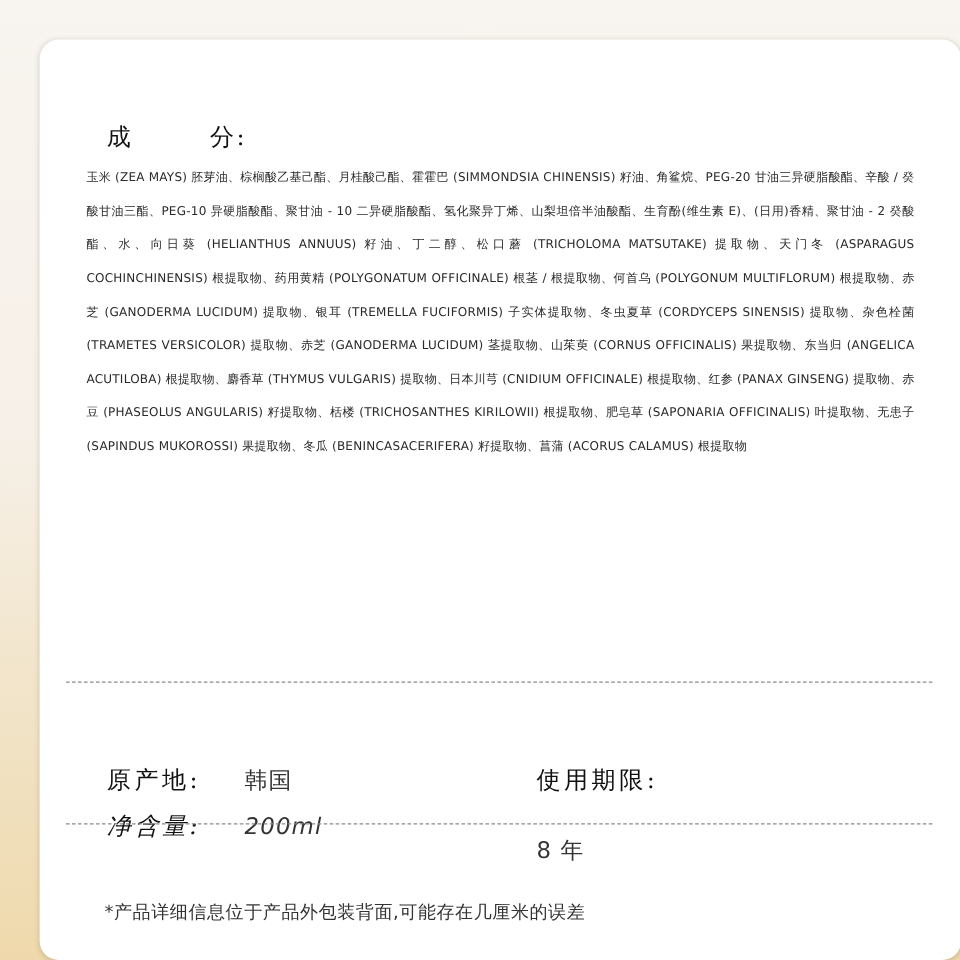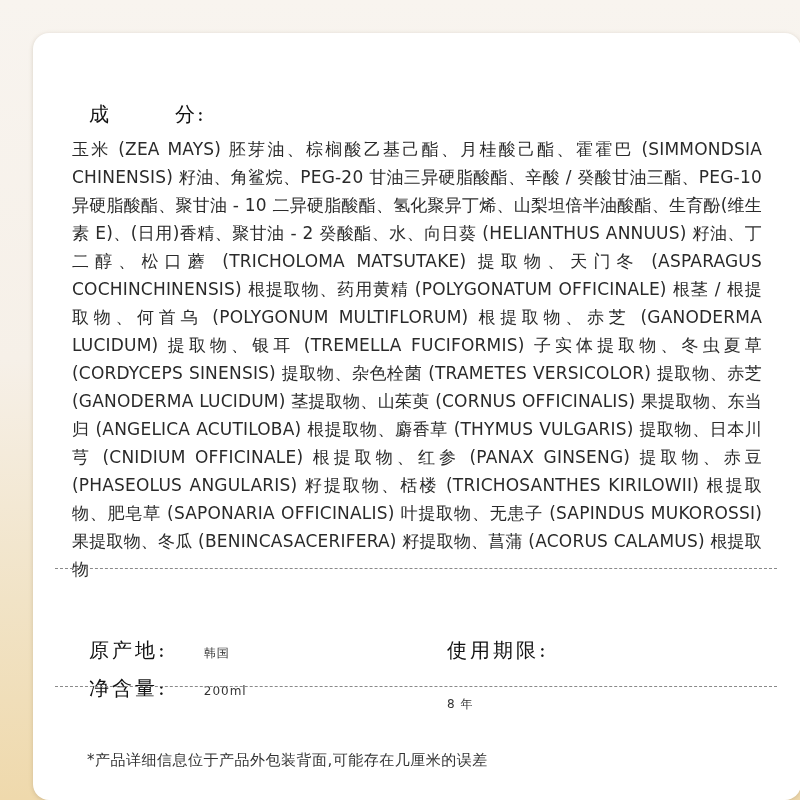--- a/index.html
+++ b/index.html
@@ -24,21 +24,21 @@
       font-size: 20px;
       letter-spacing: 2px;
       color: #111;
       font-family: "DejaVu Serif", serif;
     }
     .section-title .gap { display: inline-block; width: 22px; }
     .ingredients {
       position: absolute;
       left: 23px; top: 86px;
       width: 722px;
-      font-size: 17px;
+      font-size: 10px;
       line-height: 28px;
       color: #2a2a2a;
       text-align: justify;
       font-family: "DejaVu Sans", sans-serif;
       letter-spacing: 0.2px;
     }
     .divider {
       position: absolute;
       left: 22px;
       width: 722px;
@@ -52,27 +52,27 @@
       display: flex;
       align-items: baseline;
     }
     .info-label {
       font-size: 20px;
       letter-spacing: 3px;
       color: #111;
       font-family: "DejaVu Serif", serif;
     }
     .info-value {
-      font-size: 12px;
+      font-size: 19px;
       color: #333;
       margin-left: 4px;
       letter-spacing: 1px;
     }
     .r-origin { left: 24px; top: 572px; text-align: right; }
-    .r-net { left: 24px; top: 610px; }
+    .r-net { left: 24px; top: 610px; font-style: italic; }
     .r-expiry { left: 378px; top: 572px; flex-direction: column; }
     .notes {
       position: absolute;
       left: 22px; top: 681px;
       font-size: 15px;
       line-height: 29px;
       color: #333;
       letter-spacing: 0.5px;
     }
   </style>

